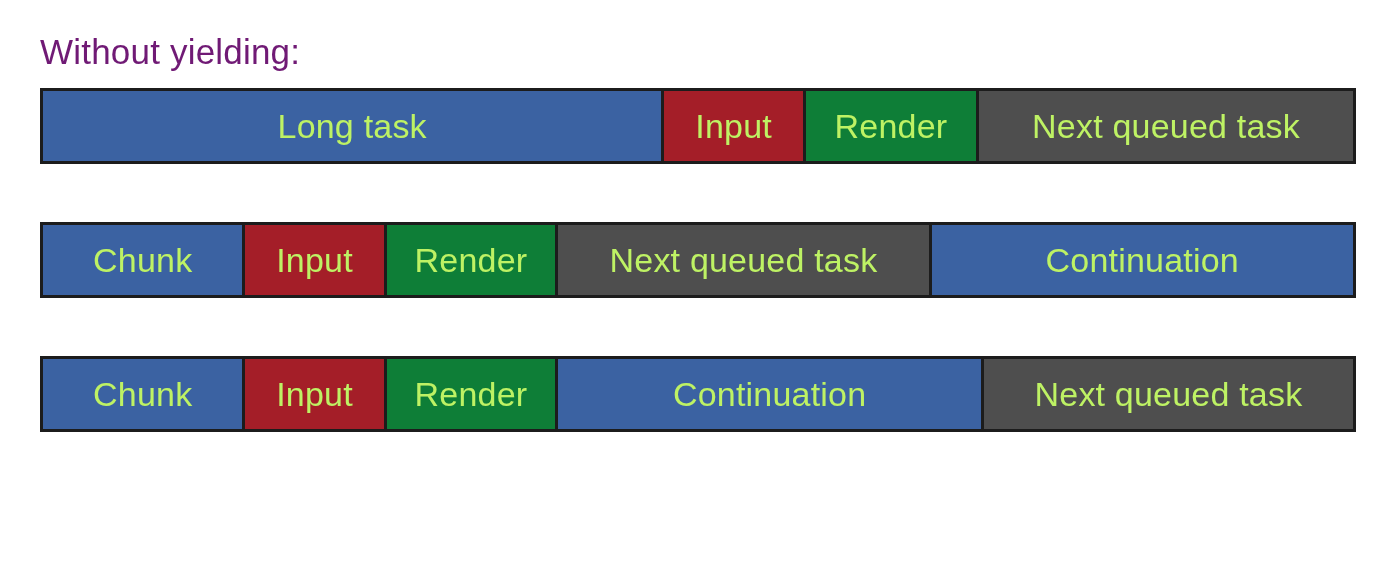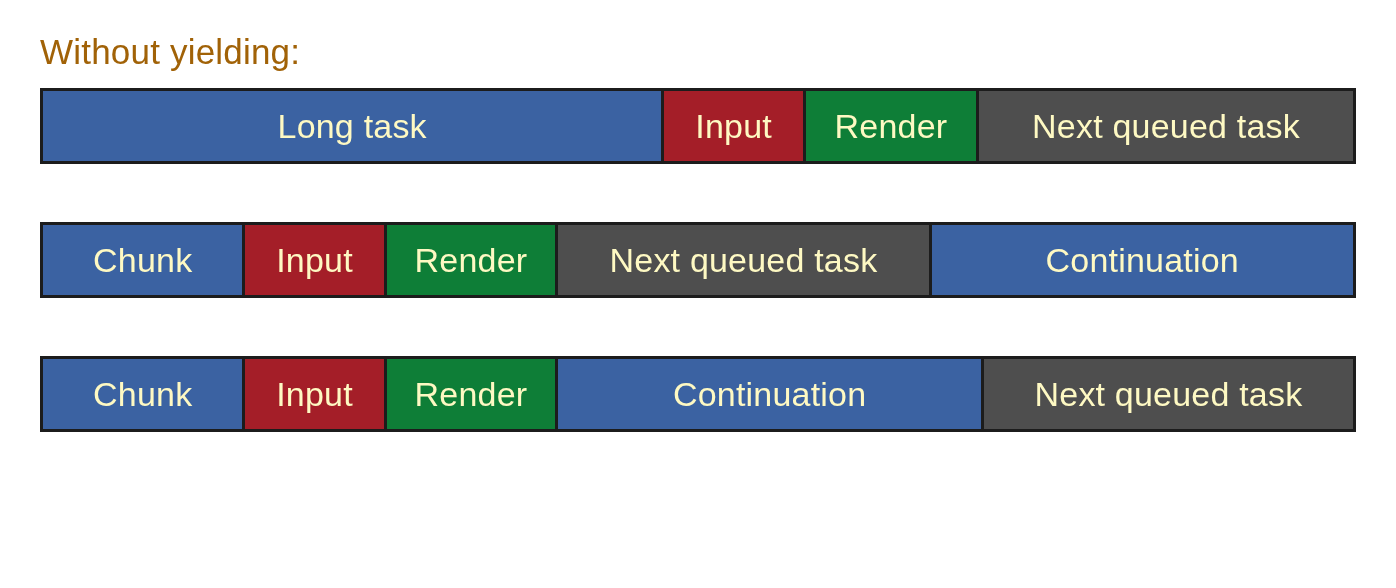--- a/index.html
+++ b/index.html
@@ -23,21 +23,21 @@
   }
   .row {
     margin-bottom: 58px;
   }
   .row:last-child {
     margin-bottom: 0;
   }
   .row-label {
     font-size: 35px;
     line-height: 44px;
-    color: #a16207;
+    color: #701a75;
     letter-spacing: 0.2px;
     margin-bottom: 14px;
   }
   .bar {
     display: flex;
     height: 76px;
     box-sizing: border-box;
     border: 3px solid #1c1c1c;
   }
   .segment {
@@ -46,21 +46,21 @@
     display: flex;
     align-items: center;
     justify-content: center;
     overflow: hidden;
   }
   .segment + .segment {
     border-left: 3px solid #1c1c1c;
     text-align: right;
   }
   .segment span {
-    color: #fef9c3;
+    color: #bef264;
     font-size: 34px;
     letter-spacing: 0.2px;
     white-space: nowrap;
   }
 </style>
 </head>
 <body>
 
 <div id="canvas">
   <div class="diagram">

